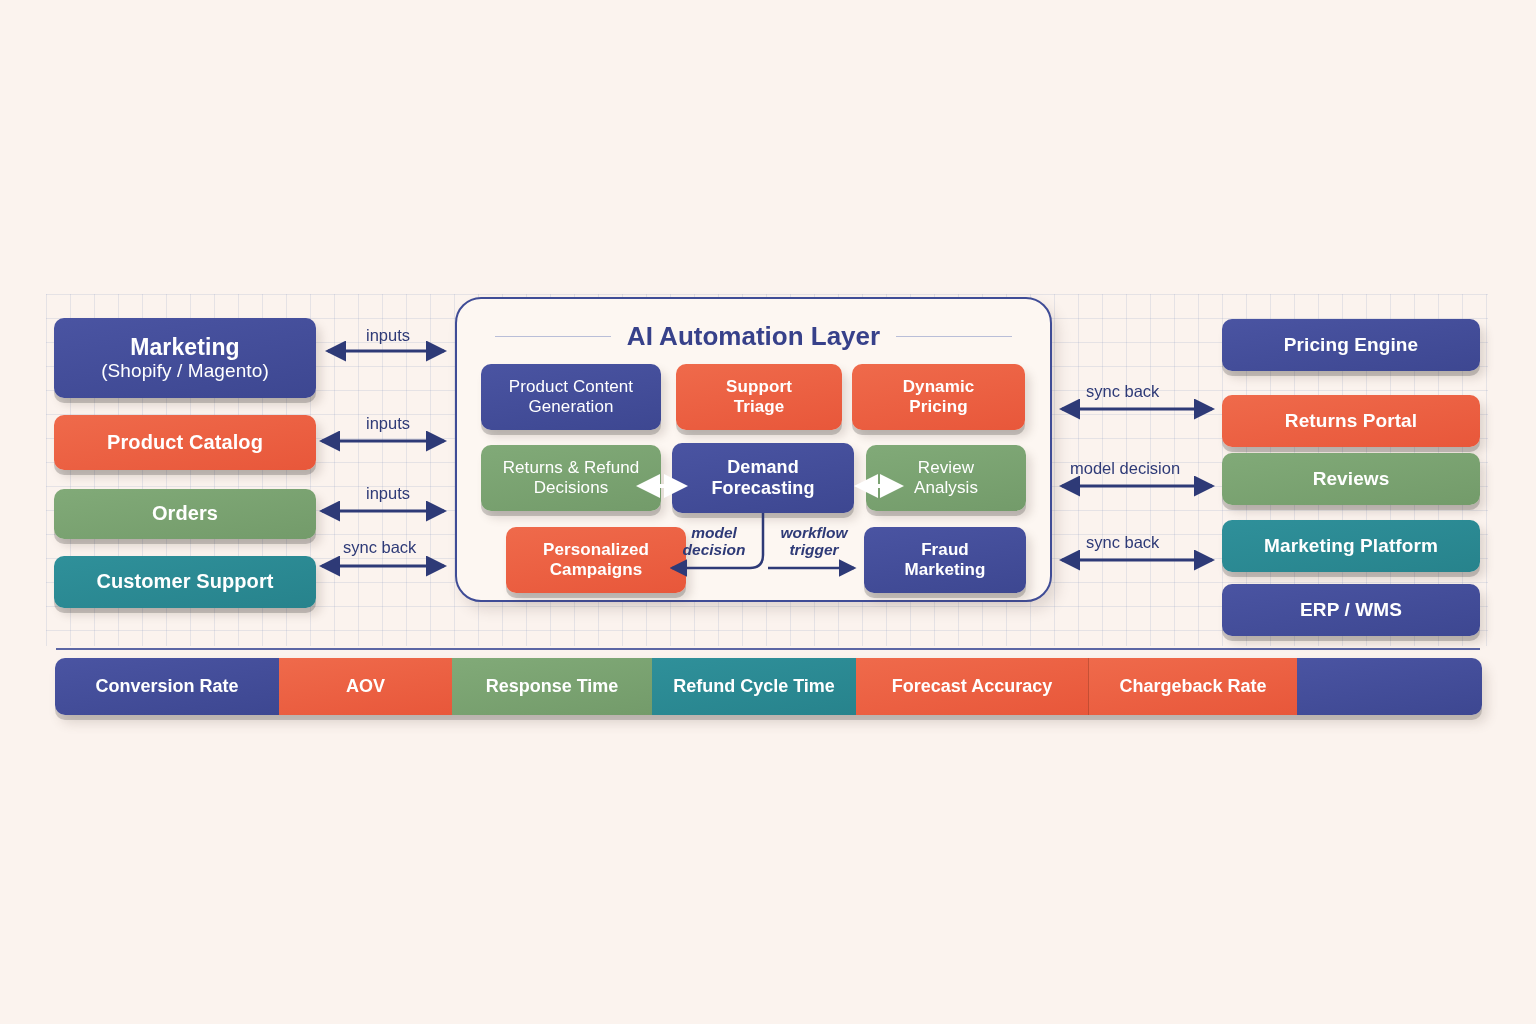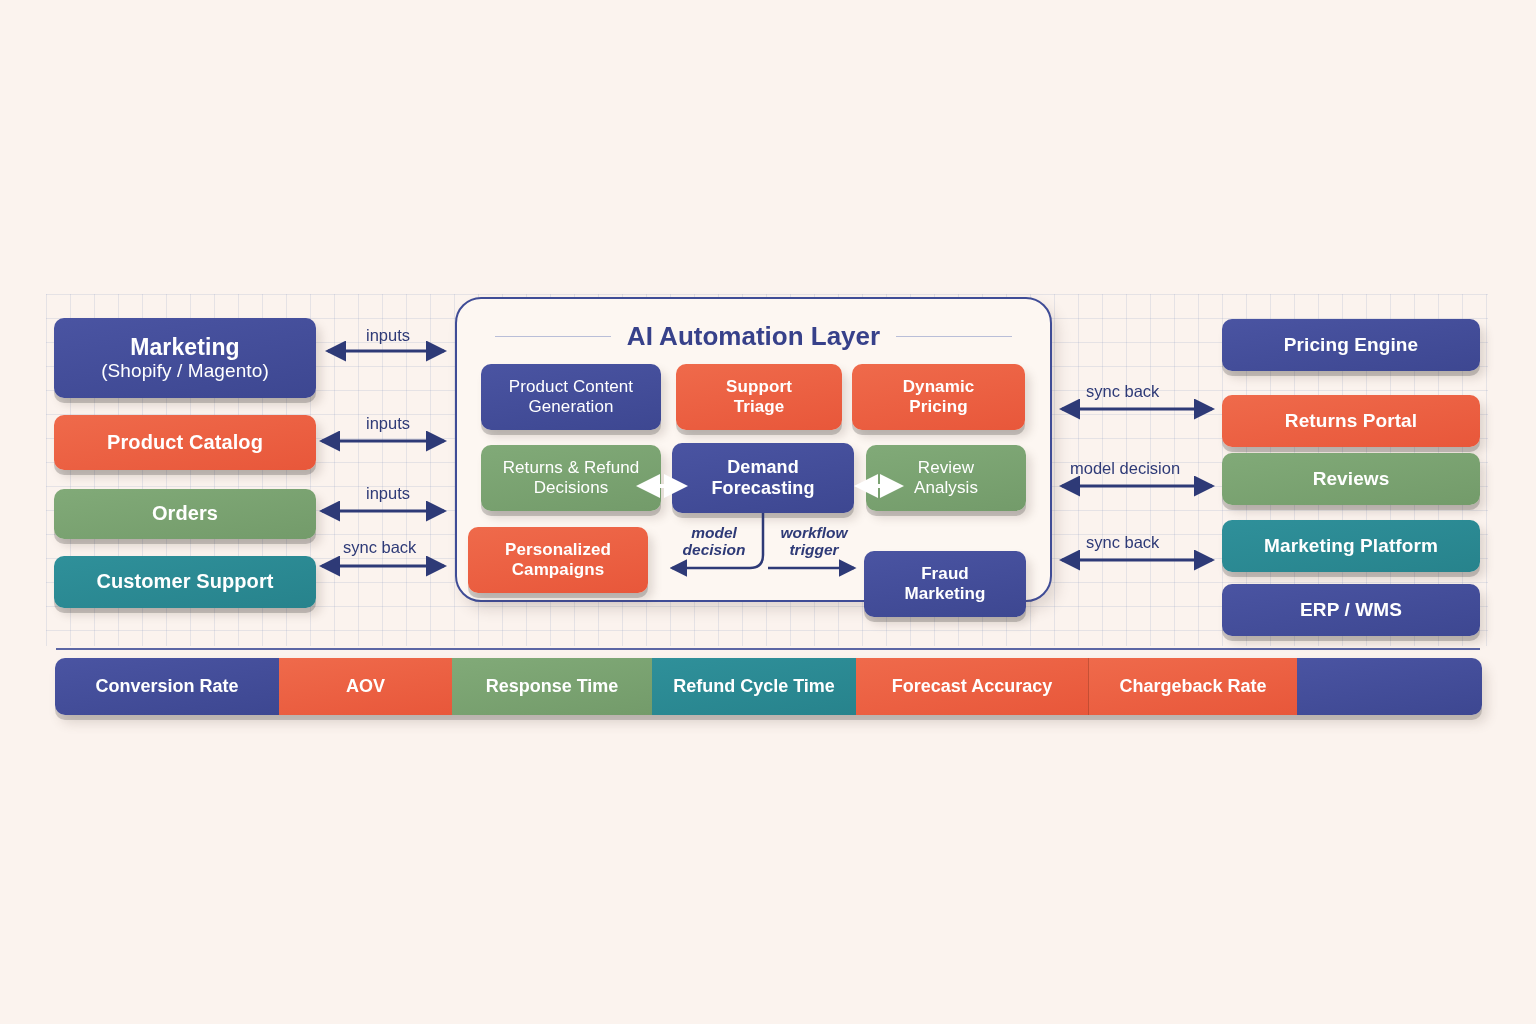--- a/index.html
+++ b/index.html
@@ -211,25 +211,25 @@
   </div>
   <div class="node c-blue ai-node" style="left:672px; top:443px; width:182px; height:70px; font-size:18px;">
     <div>Demand</div>
     <div>Forecasting</div>
   </div>
   <div class="node c-green ai-node light" style="left:866px; top:445px; width:160px; height:66px;">
     <div>Review</div>
     <div>Analysis</div>
   </div>
 
-  <div class="node c-orange ai-node" style="left:468px; top:527px; width:180px; height:66px;">
+  <div class="node c-orange ai-node" style="left:506px; top:527px; width:180px; height:66px;">
     <div>Personalized</div>
     <div>Campaigns</div>
   </div>
-  <div class="node c-blue ai-node" style="left:864px; top:527px; width:162px; height:66px;margin-top:24px;">
+  <div class="node c-blue ai-node" style="left:864px; top:527px; width:162px; height:66px;">
     <div>Fraud</div>
     <div>Marketing</div>
   </div>
 
   <div class="conn-label ital" style="left:676px; top:524px; width:76px;">
     <div>model</div>
     <div>decision</div>
   </div>
   <div class="conn-label ital" style="left:772px; top:524px; width:84px;">
     <div>workflow</div>

